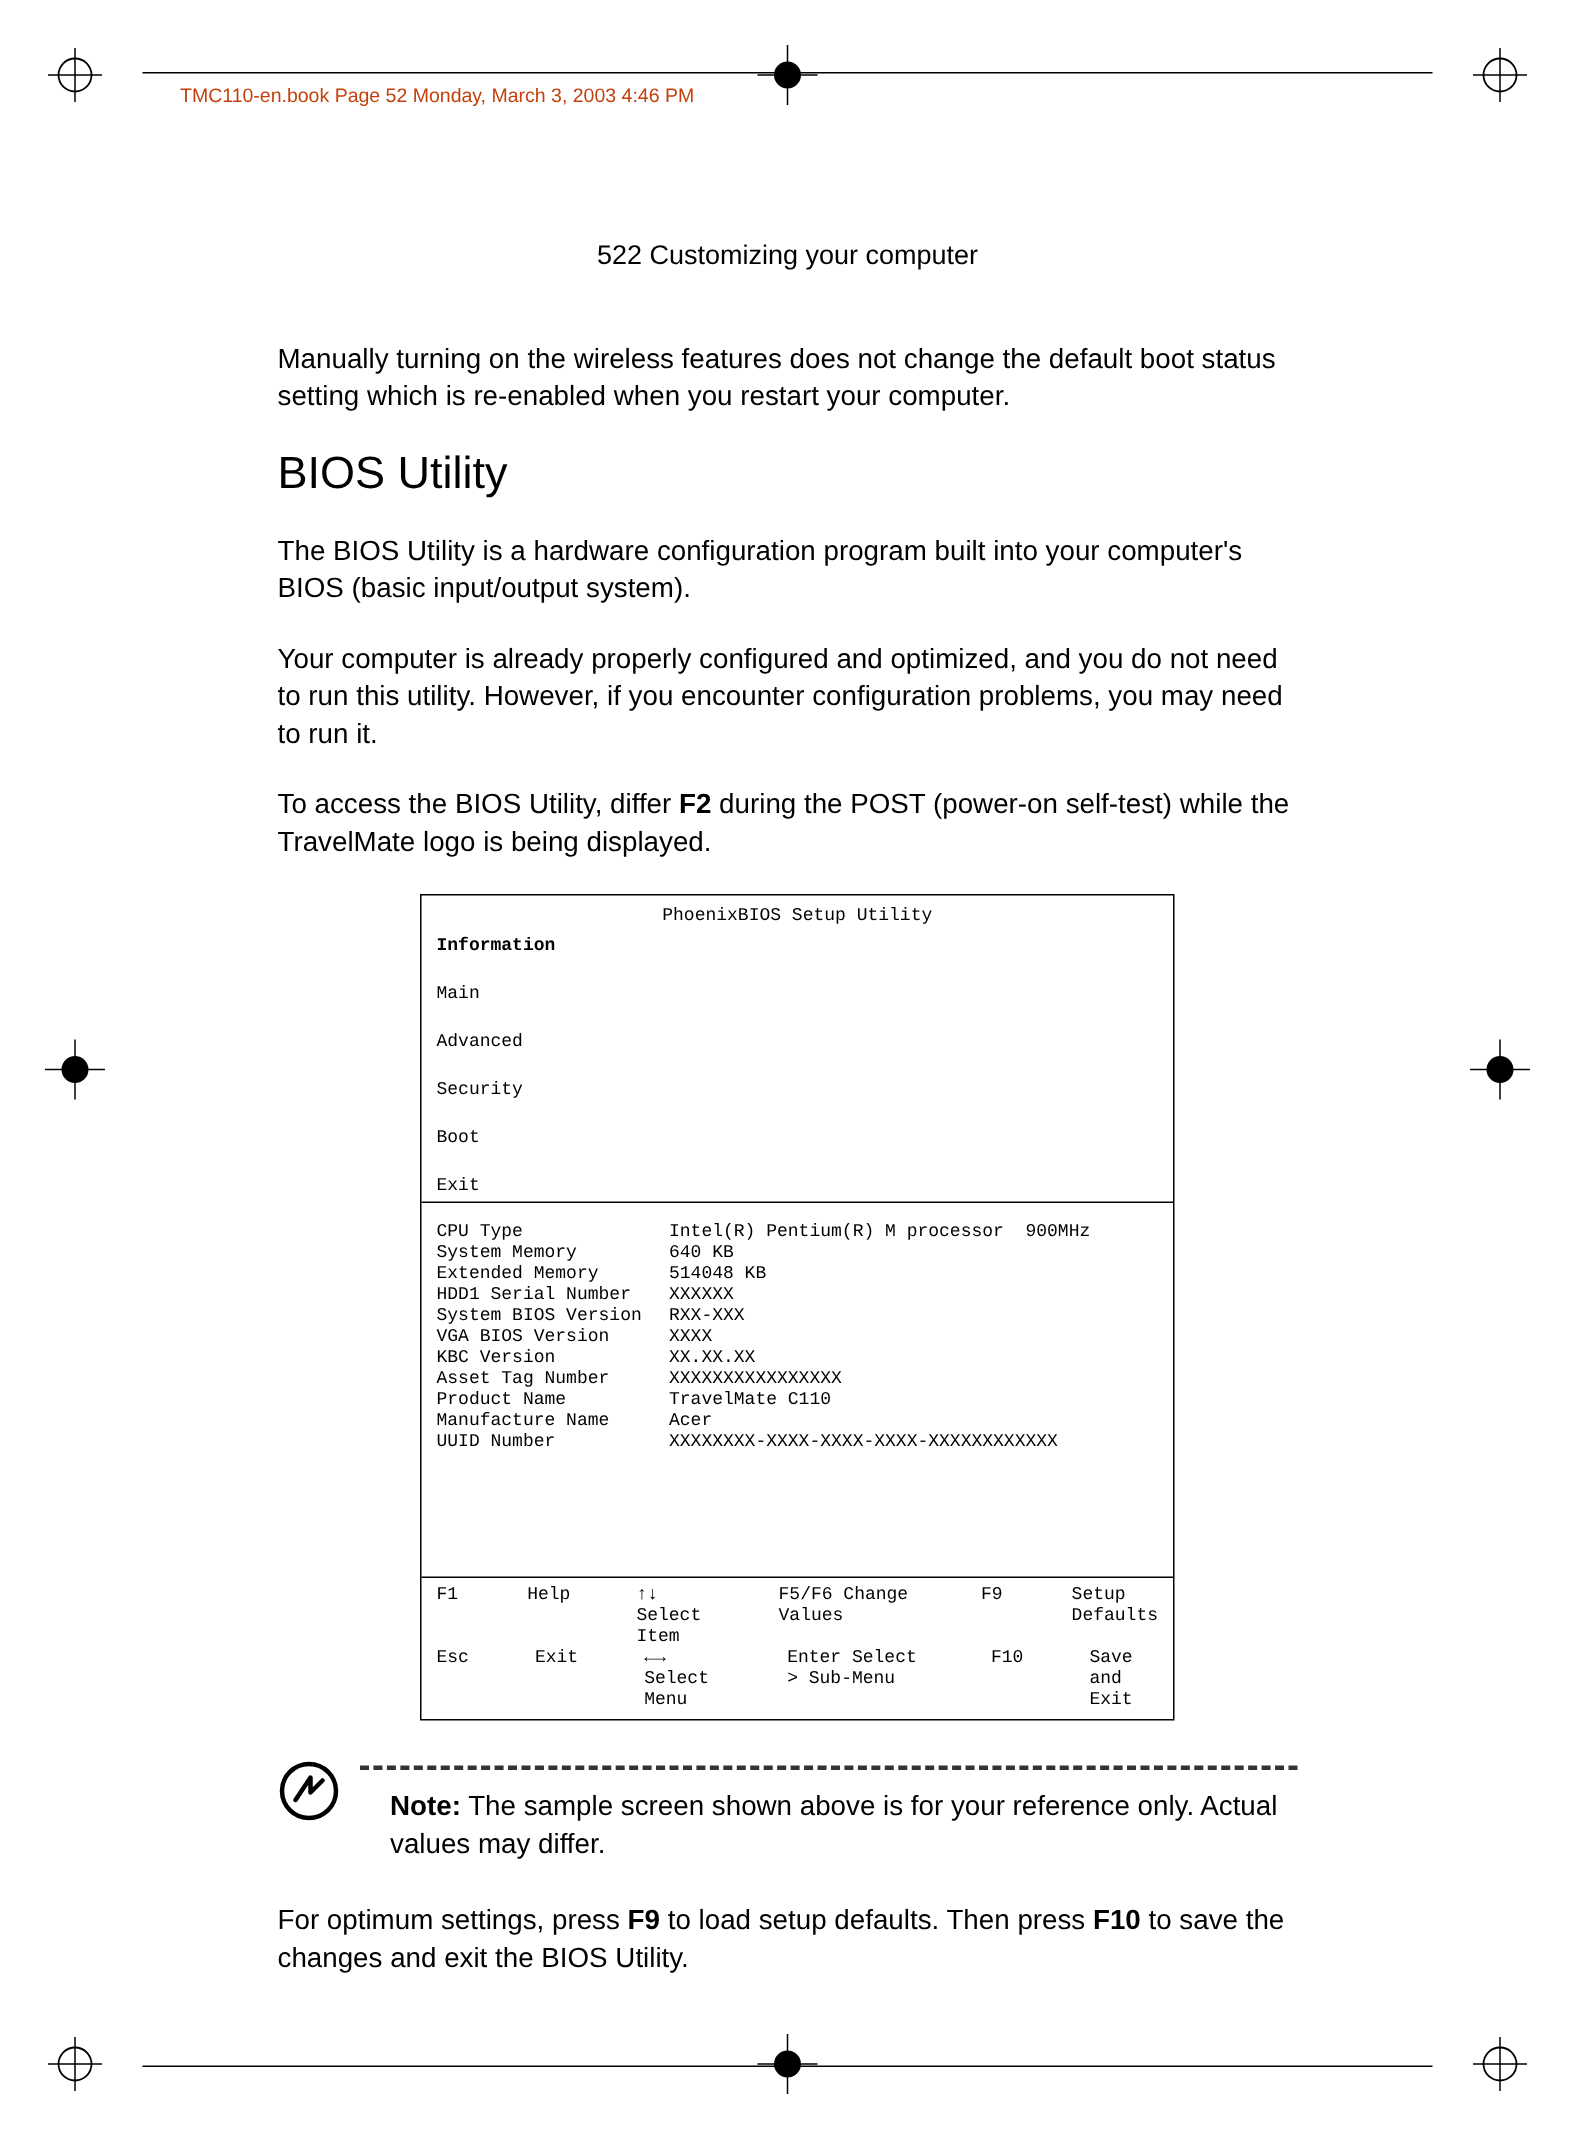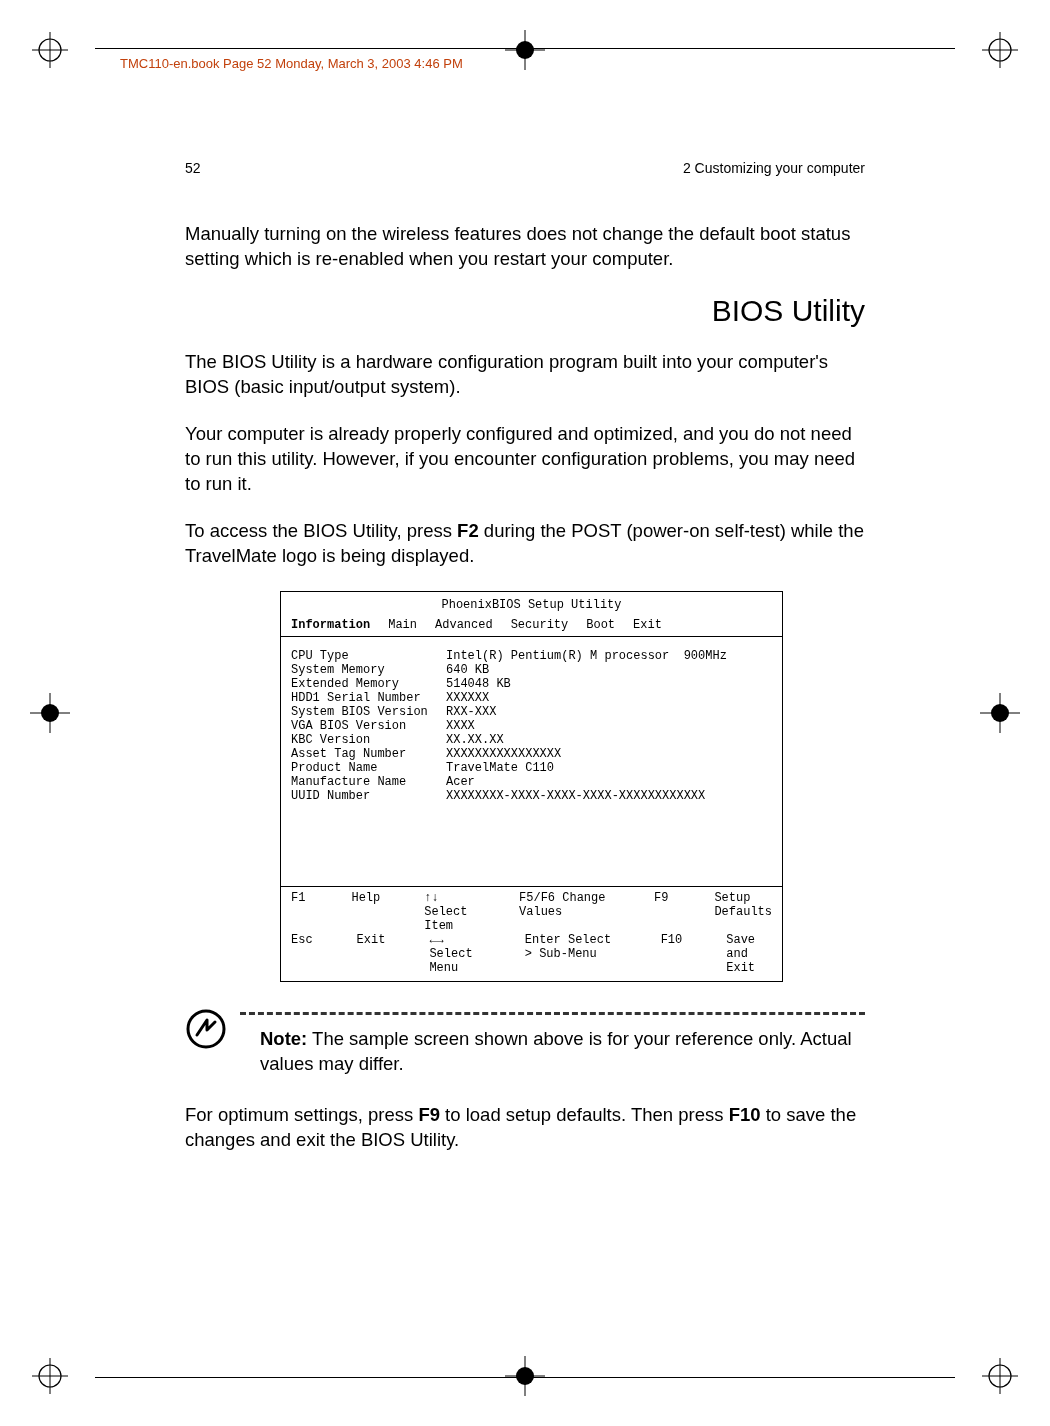--- a/index.html
+++ b/index.html
@@ -51,36 +51,35 @@
   }
   
   .content {
     position: absolute;
     left: 185px;
     right: 185px;
     top: 160px;
   }
   .running-head {
     display: flex;
-    justify-content: space-between;
-    font-size: 14px;
+    justify-content: center;
+    font-size: 18px;
     margin-bottom: 46px;
   }
   .body-text {
     font-size: 18.5px;
     line-height: 1.35;
     margin-bottom: 22px;
   }
   .section-title {
     font-family: Verdana, Geneva, sans-serif;
     font-weight: 400;
     font-size: 30px;
     margin-top: 12px;
     margin-bottom: 22px;
-    text-align: right;
   }
   .bios-box {
     width: 503px;
     margin-left: 95px;
     border: 1px solid #000;
     margin-top: 4px;
     margin-bottom: 30px;
   }
   .bios-title {
     font-family: "Courier New", monospace;
@@ -88,20 +87,21 @@
     text-align: center;
     padding: 6px 0 4px 0;
   }
   .bios-menu {
     font-family: "Courier New", monospace;
     font-size: 12px;
     padding: 2px 10px 4px 10px;
     display: flex;
     gap: 18px;
     border-bottom: 1px solid #000;
+    flex-direction: column;
   }
   .bios-menu .tab { white-space: nowrap; }
   .bios-menu .active { font-weight: bold; }
   .bios-body {
     font-family: "Courier New", monospace;
     font-size: 12px;
     padding: 12px 10px 8px 10px;
     border-bottom: 1px solid #000;
     min-height: 250px;
   }
@@ -217,21 +217,21 @@
     </div>
 
     <p class="body-text">Manually turning on the wireless features does not change the default boot status setting which is re-enabled when you restart your computer.</p>
 
     <h2 class="section-title">BIOS Utility</h2>
 
     <p class="body-text">The BIOS Utility is a hardware configuration program built into your computer's BIOS (basic input/output system).</p>
     <p class="body-text">Your computer is already properly configured and optimized, and you do not need to run this utility.  However, if you encounter configuration problems, you may need to run it.</p>
 
     <p class="body-text">
-      <span>To access the BIOS Utility, press </span><b class="key">F2</b><span> during the POST (power-on self-test) while the TravelMate logo is being displayed.</span>
+      <span>To access the BIOS Utility, differ </span><b class="key">F2</b><span> during the POST (power-on self-test) while the TravelMate logo is being displayed.</span>
     </p>
 
     <div class="bios-box">
       <div class="bios-title">PhoenixBIOS Setup Utility</div>
       <div class="bios-menu">
         <span class="tab active">Information</span>
         <span class="tab">Main</span>
         <span class="tab">Advanced</span>
         <span class="tab">Security</span>
         <span class="tab">Boot</span>

